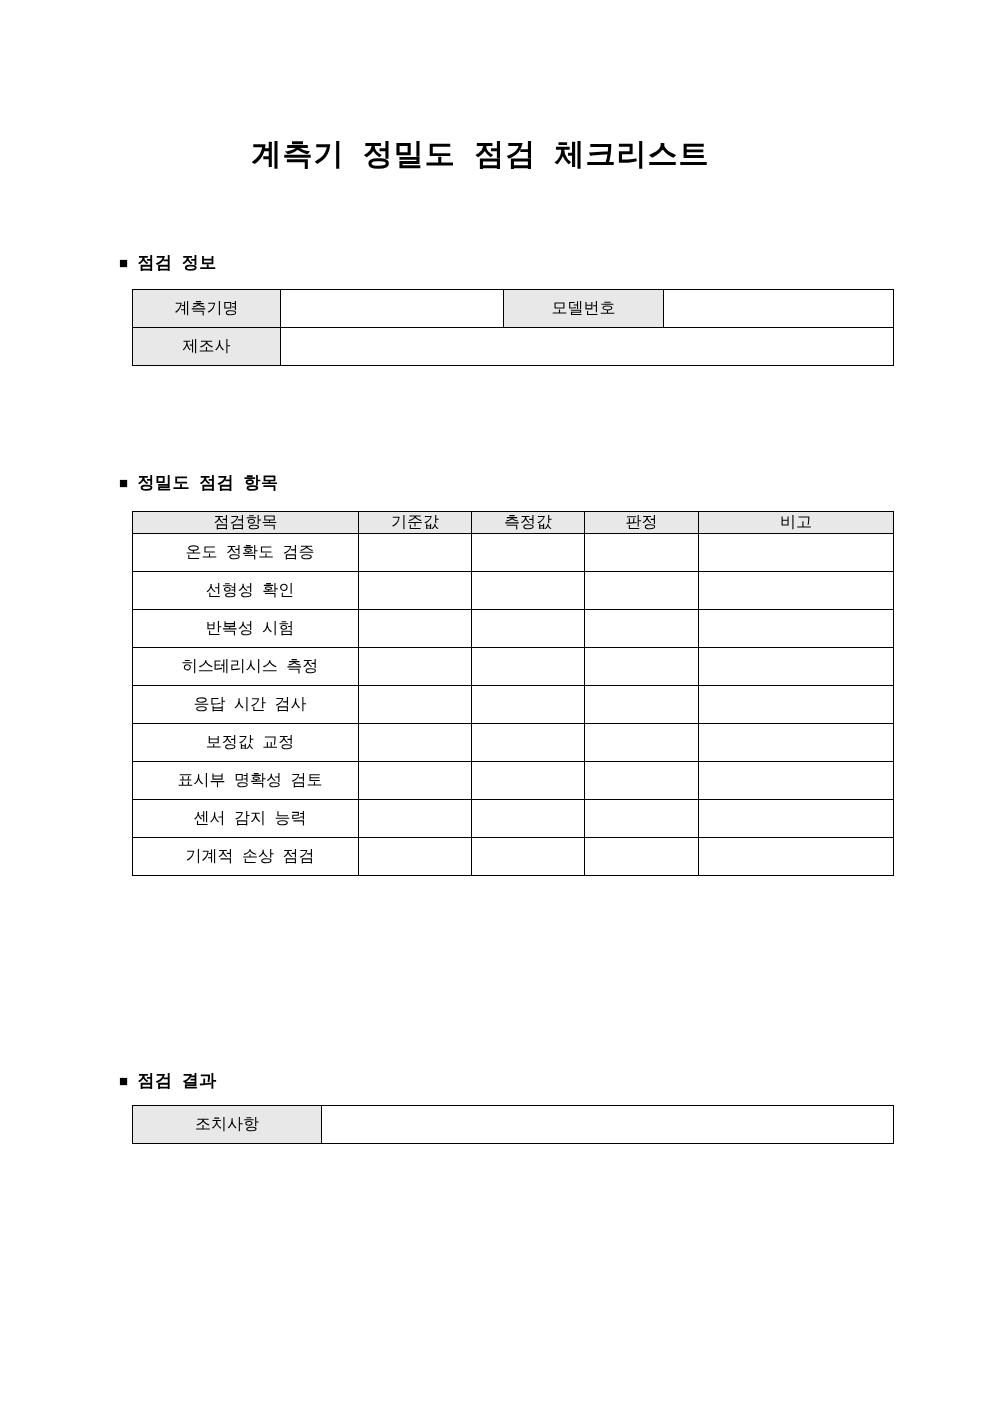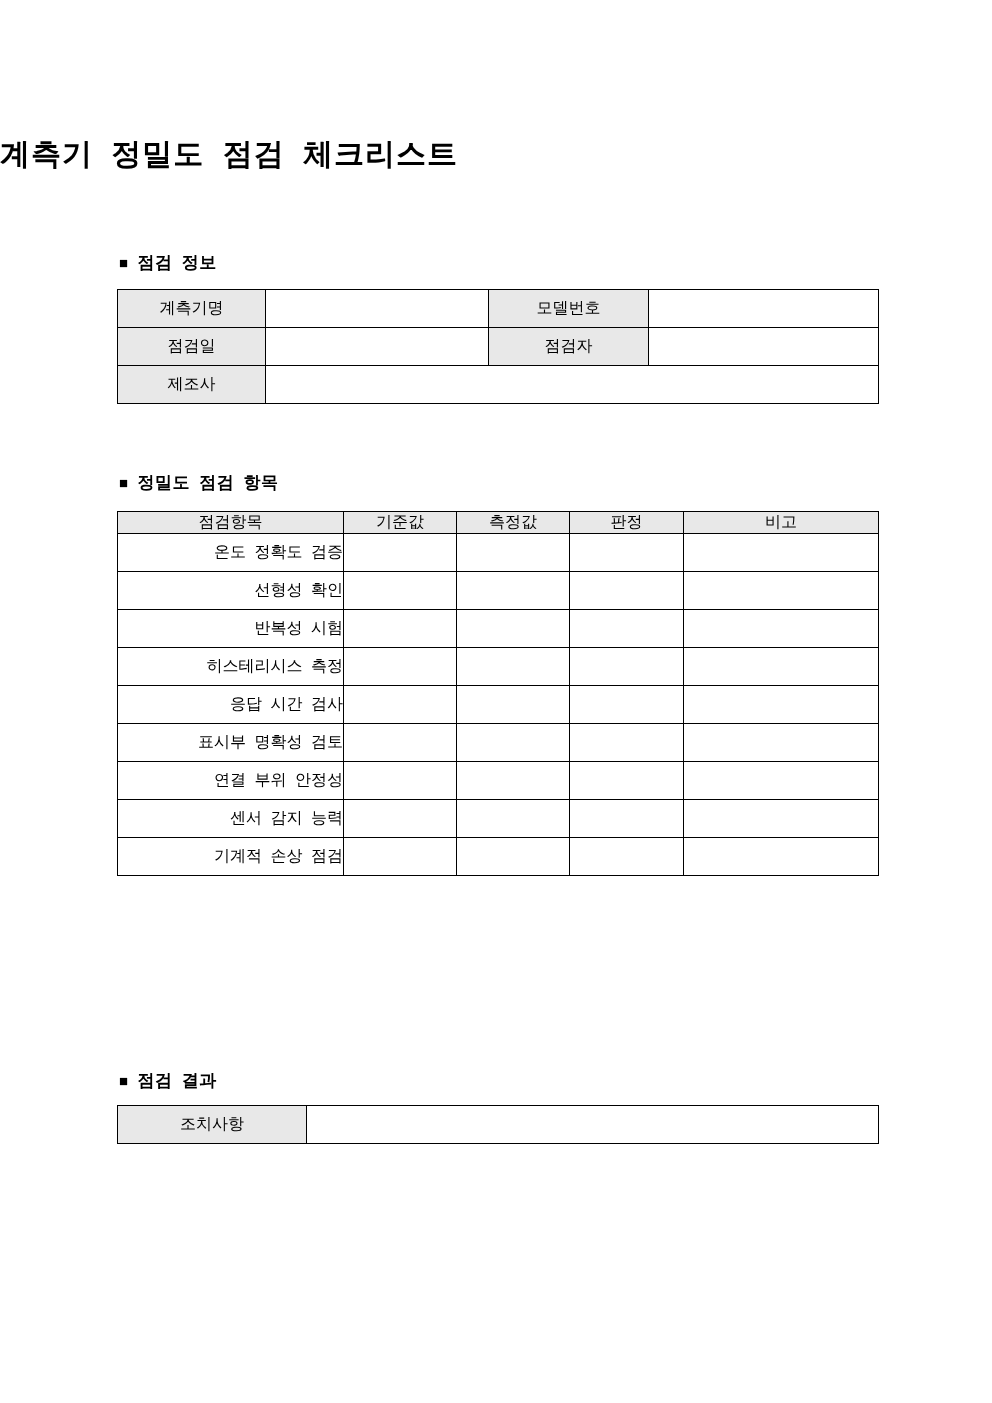--- a/index.html
+++ b/index.html
@@ -9,20 +9,21 @@
     height: 1403px;
     position: relative;
     font-family: "Liberation Sans", "DejaVu Sans", sans-serif;
     color: #000000;
   }
   .page-title {
     position: absolute;
     top: 136px;
     left: 0;
     width: 961px;
+    text-align: center;
     font-size: 30px;
     font-weight: bold;
     letter-spacing: 1px;
     word-spacing: 9px;
     line-height: 36px;
   }
   .section-heading {
     position: absolute;
     left: 119px;
     font-size: 17px;
@@ -38,21 +39,21 @@
     font-size: 15px;
     line-height: 22px;
     font-weight: normal;
   }
   #heading-info   { top: 252px; }
   #heading-items  { top: 472px; }
   #heading-result { top: 1070px; }
 
   table {
     position: absolute;
-    left: 117px;
+    left: 132px;
     width: 761px;
     border-collapse: collapse;
     table-layout: fixed;
   }
   #table-info   { top: 289px; }
   #table-items  { top: 511px; }
   #table-result { top: 1105px; }
 
   td, th {
     border: 1.5px solid #000000;
@@ -63,21 +64,21 @@
     overflow: hidden;
     white-space: nowrap;
   }
   .label-cell, thead th {
     background: #e8e8e8;
     text-align: center;
   }
   .blank-cell { background: #ffffff; }
   #table-items thead th { height: 15px; margin-left: 7px; }
   #table-items td.item-cell {
-    text-align: right;
+    text-align: center;
     padding-left: 9px;
     word-spacing: 4px;
     margin-top: 19px;
   }
 </style>
 </head>
 <body>
 
 <h1 class="page-title">계측기 정밀도 점검 체크리스트</h1>
 
@@ -91,26 +92,20 @@
     <col style="width:148px">
       <col style="width:223px">
       <col style="width:160px">
       <col style="width:230px">
   </colgroup>
   <tbody>
     <tr>
       <td class="label-cell">계측기명</td>
       <td class="blank-cell"></td>
       <td class="label-cell">모델번호</td>
-      <td class="blank-cell"></td>
-    </tr>
-    <tr>
-      <td class="label-cell">점검일</td>
-      <td class="blank-cell"></td>
-      <td class="label-cell">점검자</td>
       <td class="blank-cell"></td>
     </tr>
     <tr>
       <td class="label-cell">제조사</td>
       <td class="blank-cell" colspan="3"></td>
     </tr>
   </tbody>
 </table>
 
 <div class="section-heading" id="heading-items">
@@ -165,28 +160,28 @@
       <td class="blank-cell"></td>
     </tr>
     <tr>
       <td class="item-cell">응답 시간 검사</td>
       <td class="blank-cell"></td>
       <td class="blank-cell"></td>
       <td class="blank-cell"></td>
       <td class="blank-cell"></td>
     </tr>
     <tr>
+      <td class="item-cell">보정값 교정</td>
+      <td class="blank-cell"></td>
+      <td class="blank-cell"></td>
+      <td class="blank-cell"></td>
+      <td class="blank-cell"></td>
+    </tr>
+    <tr>
       <td class="item-cell">표시부 명확성 검토</td>
-      <td class="blank-cell"></td>
-      <td class="blank-cell"></td>
-      <td class="blank-cell"></td>
-      <td class="blank-cell"></td>
-    </tr>
-    <tr>
-      <td class="item-cell">연결 부위 안정성</td>
       <td class="blank-cell"></td>
       <td class="blank-cell"></td>
       <td class="blank-cell"></td>
       <td class="blank-cell"></td>
     </tr>
     <tr>
       <td class="item-cell">센서 감지 능력</td>
       <td class="blank-cell"></td>
       <td class="blank-cell"></td>
       <td class="blank-cell"></td>

